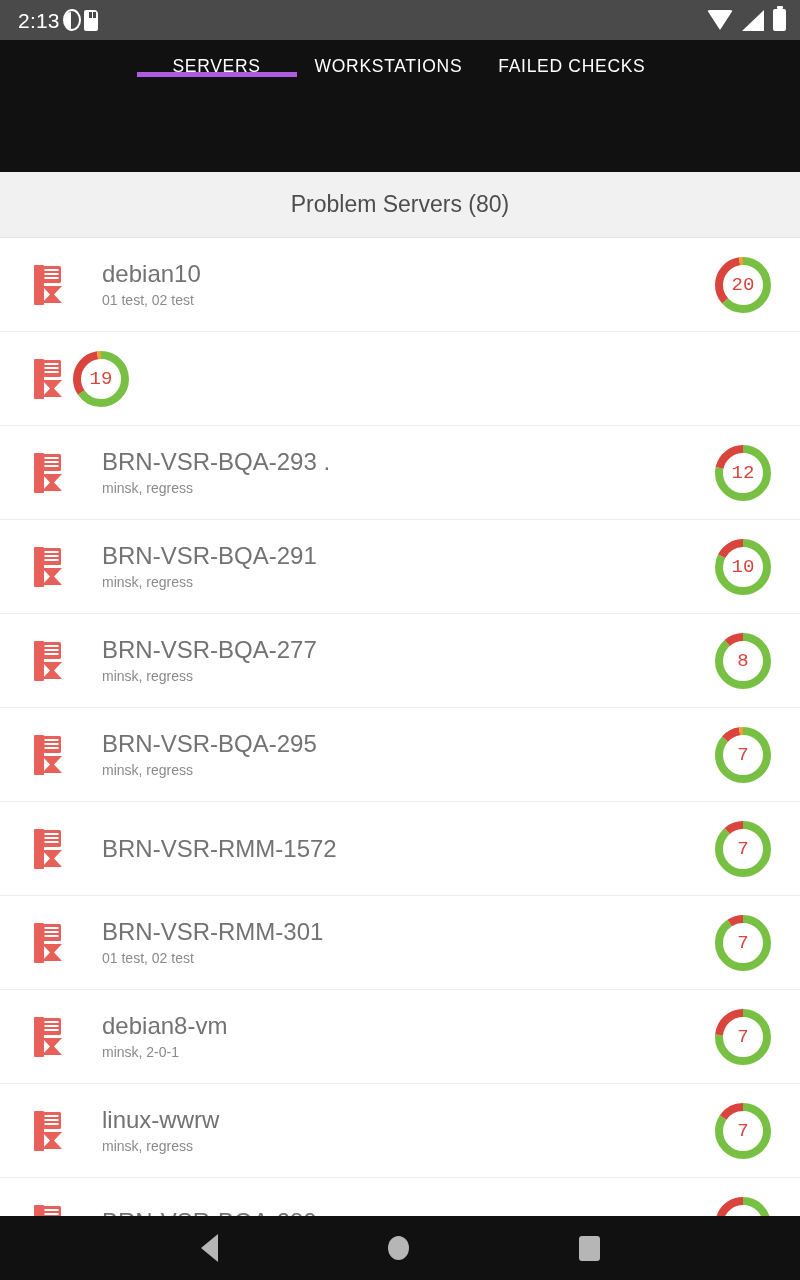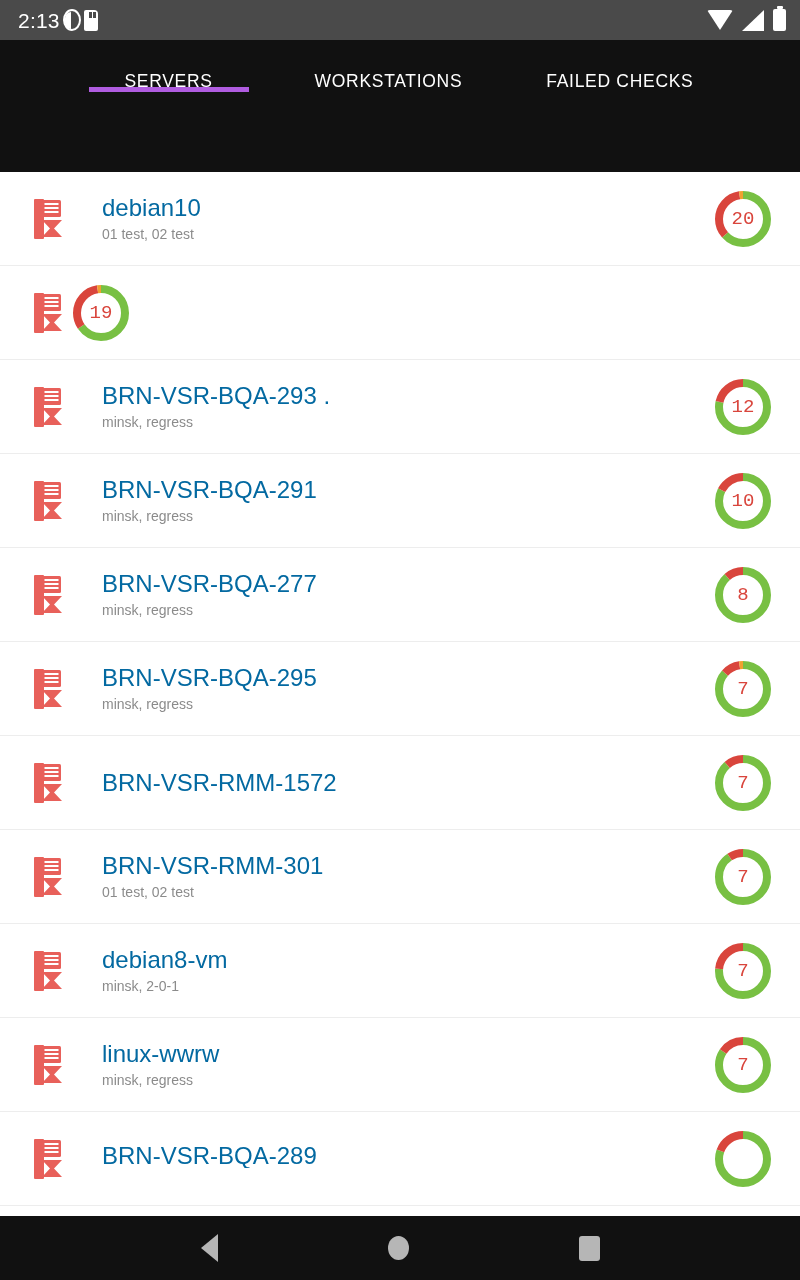--- a/index.html
+++ b/index.html
@@ -180,22 +180,21 @@
   }
   .ic-filter i:nth-child(1) { width: 30px; }
   .ic-filter i:nth-child(2) { width: 20px; }
   .ic-filter i:nth-child(3) { width: 10px; }
 
   
   .tabs {
     height: 52px;
     display: flex;
     justify-content: center;
-    align-items: flex-end;
-    gap: 48px;
+    align-items: center;
   }
   .tab {
     display: flex;
     align-items: center;
     justify-content: center;
     color: #ffffff;
     font-size: 17.5px;
     letter-spacing: .7px;
     padding: 0 18px;
     position: relative;
@@ -250,21 +249,21 @@
   .item-text {
     flex: 1 1 auto;
     min-width: 0;
     padding-left: 30px;
     display: flex;
     flex-direction: column;
     justify-content: center;
     gap: 6px;
   }
   .item-title {
-    color: #0369a1;
+    color: #737373;
     font-size: 24px;
     line-height: 1.08;
     white-space: nowrap;
     overflow: hidden;
     text-overflow: ellipsis;
   }
   .item-sub {
     color: #8b8b8b;
     font-size: 14px;
     line-height: 1.08;
@@ -337,20 +336,21 @@
   </div>
 
   <div class="appbar">
     <div class="tabs">
       <div class="tab tab-servers active">SERVERS</div>
       <div class="tab tab-workstations">WORKSTATIONS</div>
       <div class="tab tab-failed">FAILED CHECKS</div>
     </div>
   </div>
 
+  <div class="section-header">Problem Servers (80)</div>
 
   <div class="list" id="list">
       <div class="list-item">
         <div class="item-icon">
           <svg width="34" height="44" viewBox="0 0 34 44" aria-hidden="true">
             <rect x="3" y="2" width="10" height="40" rx="1" fill="#e8605a"></rect>
             <rect x="11" y="3" width="19" height="17" rx="1.5" fill="#e8605a"></rect>
             <rect x="13.5" y="6" width="14" height="2" fill="#ffffff"></rect>
             <rect x="13.5" y="10" width="14" height="2" fill="#ffffff"></rect>
             <rect x="13.5" y="14" width="14" height="2" fill="#ffffff"></rect>

